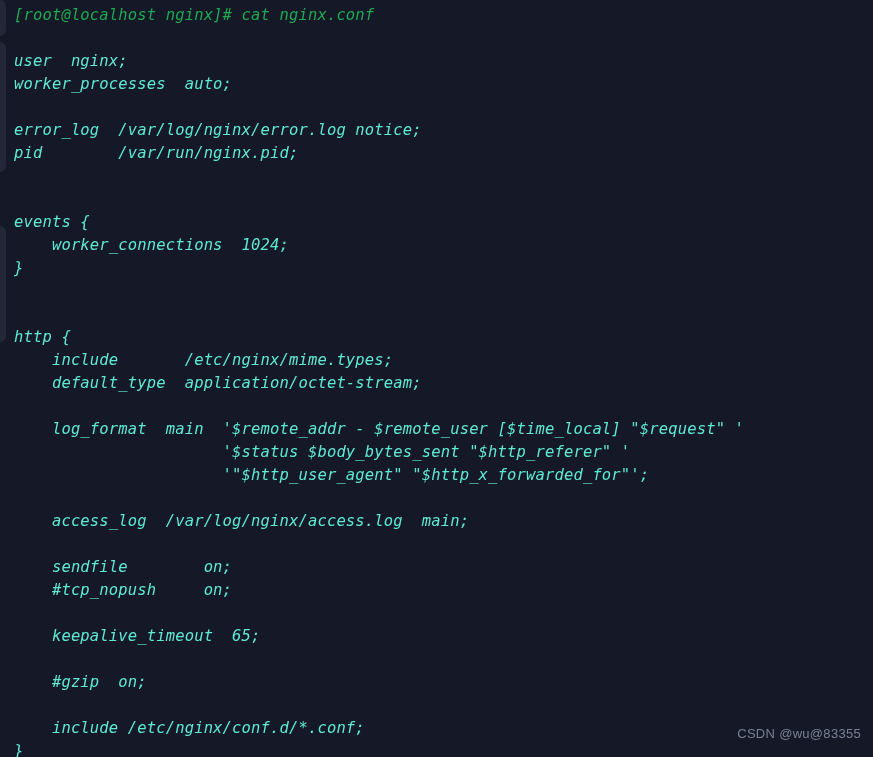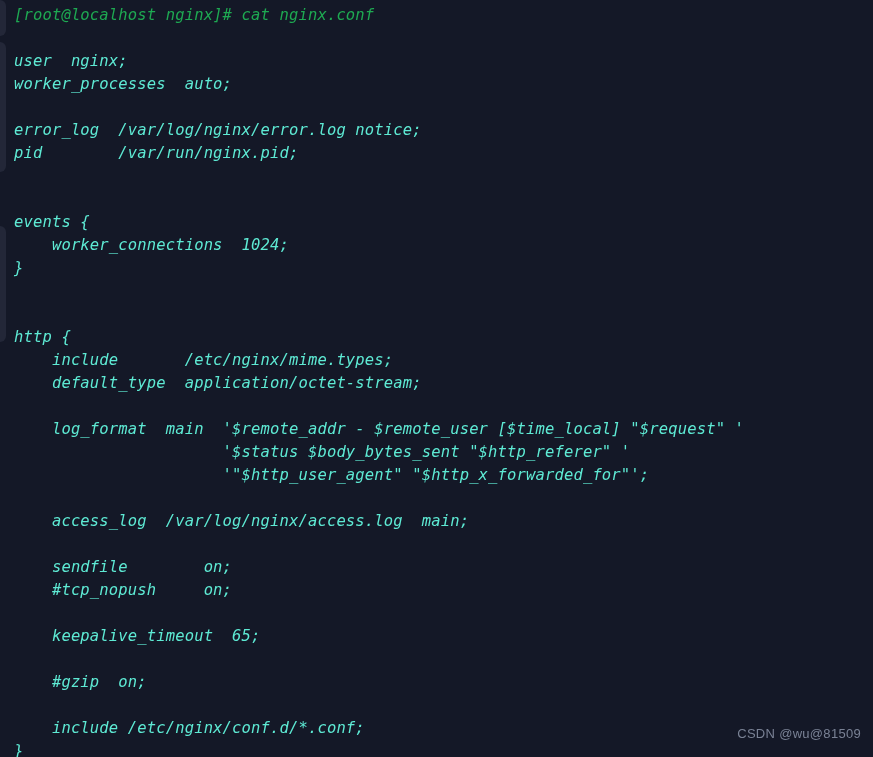--- a/index.html
+++ b/index.html
@@ -86,13 +86,13 @@
 <div id="edge-panels">
     <div class="edge-panel" style="top: 0px; height: 36px; background: rgb(35, 39, 56);"></div>
     <div class="edge-panel" style="top: 42px; height: 130px; background: rgb(35, 39, 56);"></div>
     <div class="edge-panel" style="top: 226px; height: 116px; background: rgb(35, 39, 56);"></div>
   </div>
 
 <div id="terminal">
   <div id="terminal-body"><div class="line prompt">[root@localhost nginx]# cat nginx.conf</div><div class="line blank">&nbsp;</div><div class="line">user  nginx;</div><div class="line">worker_processes  auto;</div><div class="line blank">&nbsp;</div><div class="line">error_log  /var/log/nginx/error.log notice;</div><div class="line">pid        /var/run/nginx.pid;</div><div class="line blank">&nbsp;</div><div class="line blank">&nbsp;</div><div class="line">events {</div><div class="line">    worker_connections  1024;</div><div class="line">}</div><div class="line blank">&nbsp;</div><div class="line blank">&nbsp;</div><div class="line">http {</div><div class="line">    include       /etc/nginx/mime.types;</div><div class="line">    default_type  application/octet-stream;</div><div class="line blank">&nbsp;</div><div class="line">    log_format  main  '$remote_addr - $remote_user [$time_local] "$request" '</div><div class="line">                      '$status $body_bytes_sent "$http_referer" '</div><div class="line">                      '"$http_user_agent" "$http_x_forwarded_for"';</div><div class="line blank">&nbsp;</div><div class="line">    access_log  /var/log/nginx/access.log  main;</div><div class="line blank">&nbsp;</div><div class="line">    sendfile        on;</div><div class="line">    #tcp_nopush     on;</div><div class="line blank">&nbsp;</div><div class="line">    keepalive_timeout  65;</div><div class="line blank">&nbsp;</div><div class="line">    #gzip  on;</div><div class="line blank">&nbsp;</div><div class="line">    include /etc/nginx/conf.d/*.conf;</div><div class="line">}</div></div>
 </div>
 
-<div id="watermark">CSDN @wu@81509</div>
+<div id="watermark">CSDN @wu@83355</div>
 
 </body></html>

